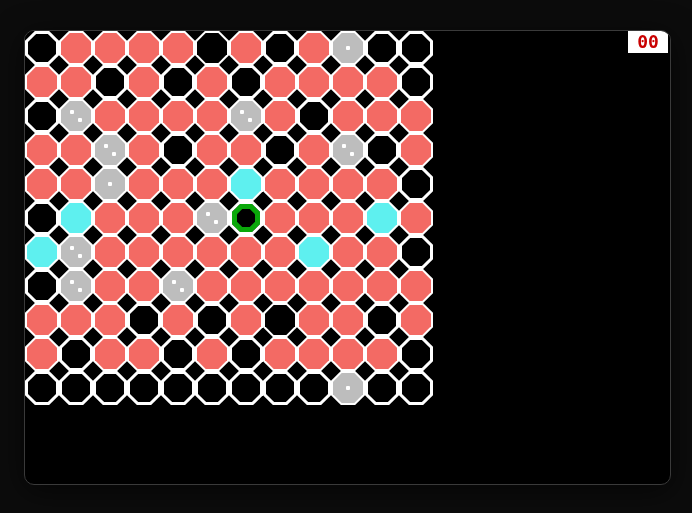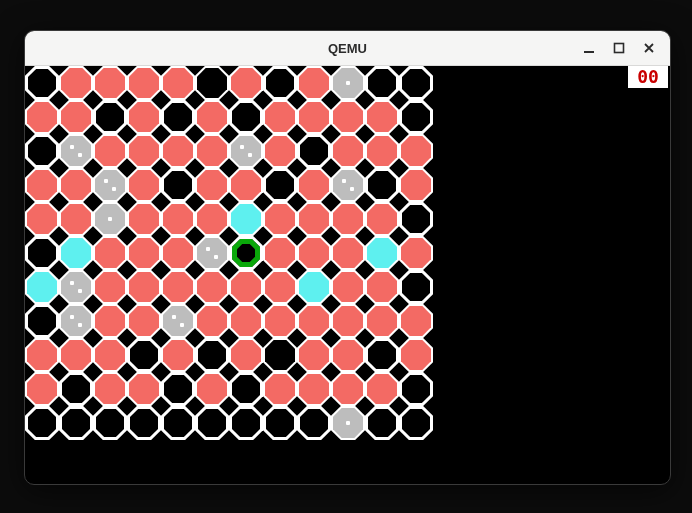--- a/index.html
+++ b/index.html
@@ -23,40 +23,20 @@
   
   .pip{position:absolute;width:4px;height:4px;background:#fff;border-radius:1px;}
   .cursor{position:absolute;width:34px;height:34px;}
   .cursor .ring{position:absolute;inset:3px;clip-path:polygon(29% 0,71% 0,100% 29%,100% 71%,71% 100%,29% 100%,0 71%,0 29%);background:#0aa80a;}
   .cursor .ringin{position:absolute;inset:8px;clip-path:polygon(29% 0,71% 0,100% 29%,100% 71%,71% 100%,29% 100%,0 71%,0 29%);background:#000;}
 </style>
 </head>
 <body>
 
 <div class="window">
-  <div class="titlebar">
-    <div class="title">QEMU</div>
-    <div class="winbtns">
-      <div class="winbtn">
-        <svg width="12" height="12">
-            <rect x="1" y="9" width="10" height="2" fill="#2b2b2b"></rect>
-          </svg>
-      </div>
-      <div class="winbtn">
-        <svg width="12" height="12">
-            <rect x="1.5" y="1.5" width="9" height="9" fill="none" stroke="#2b2b2b" stroke-width="1.6"></rect>
-          </svg>
-      </div>
-      <div class="winbtn">
-        <svg width="12" height="12">
-            <path d="M2 2 L10 10 M10 2 L2 10" stroke="#2b2b2b" stroke-width="1.8"></path>
-          </svg>
-      </div>
-    </div>
-  </div>
   <div class="gamearea">
     <div class="hud">
       <span class="dig">0</span>
       <span class="dig">0</span>
     </div>
     <div class="board" id="board">
         <div class="cell" style="left: 0px; top: 0px;">
           <div class="oct rim"></div>
           <div class="hole"></div>
         </div>

